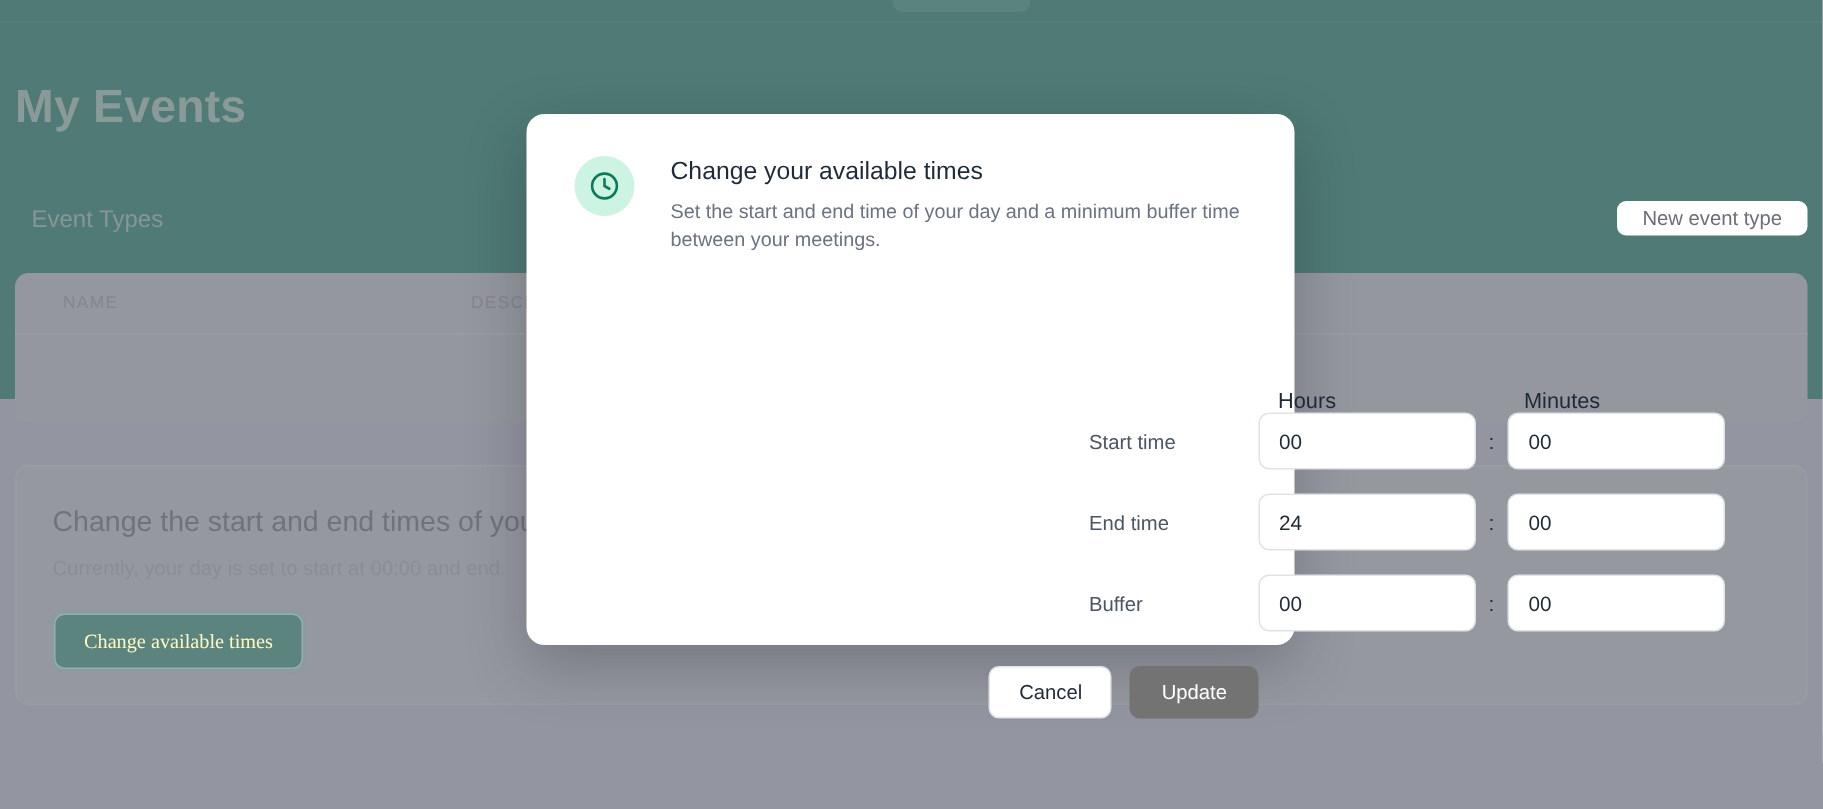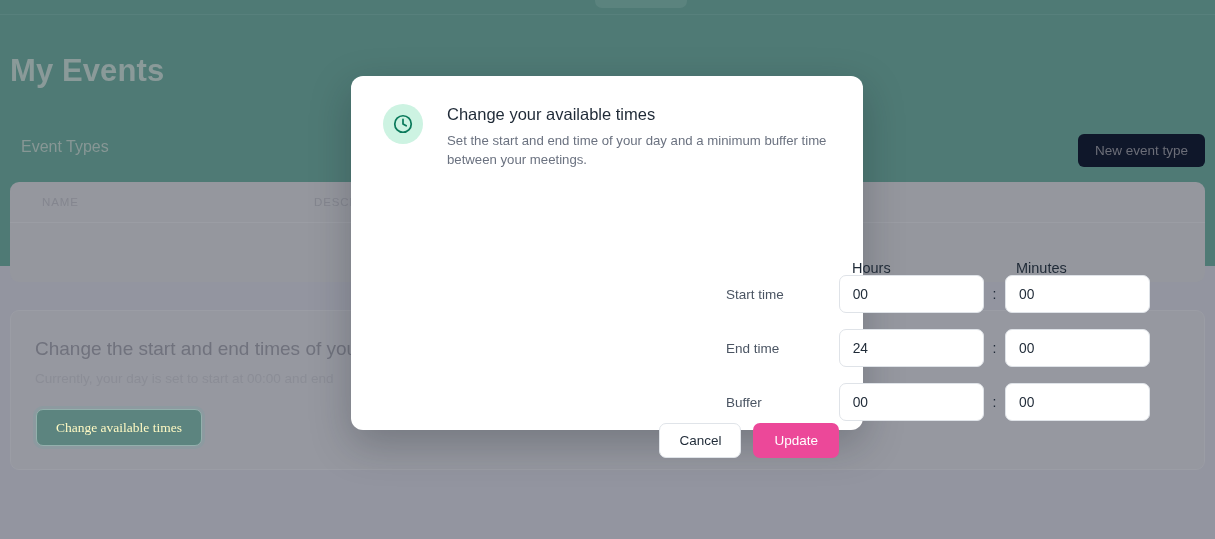--- a/index.html
+++ b/index.html
@@ -57,26 +57,26 @@
   .section-label {
     position: absolute;
     left: 21px; top: 138px;
     font-size: 16px;
     color: #879795;
   }
 
   .new-event-btn {
     position: absolute;
     right: 10px; top: 134px;
-    height: 33px;
+    height: 23px;
     padding: 0 17px;
     display: flex;
     align-items: center;
     border-radius: 6px;
-    background: #0f172a;
+    background: #ffffff;
     color: #6c6e78;
     font-size: 13.5px;
     border: none;
     font-family: "Liberation Sans", sans-serif;
   }
 
   
   .events-card {
     position: absolute;
     left: 10px; top: 182px;
@@ -227,41 +227,41 @@
   }
   .colon {
     width: 22px;
     text-align: center;
     font-size: 14px;
     color: #1f2a37;
   }
 
   .modal-actions {
     position: absolute;
-    right: 24px; top: 347px;
+    right: 24px; top: 368px;
     display: flex;
     gap: 12px;
     padding-left: 47px;
   }
   .btn-cancel {
     height: 35px;
     padding: 0 19px;
     border-radius: 7px;
     border: 1px solid #e0e4e9;
     background: #fff;
     color: #1f2a37;
     font-size: 13.5px;
     font-family: "Liberation Sans", sans-serif;
   }
   .btn-update {
     height: 35px;
     padding: 0 21px;
     border-radius: 7px;
     border: none;
-    background: #ec4899;
+    background: #737373;
     color: #ffffff;
     font-size: 13.5px;
     font-family: "Liberation Sans", sans-serif;
   }
 </style>
 </head>
 <body>
 
 <div id="root">
 

